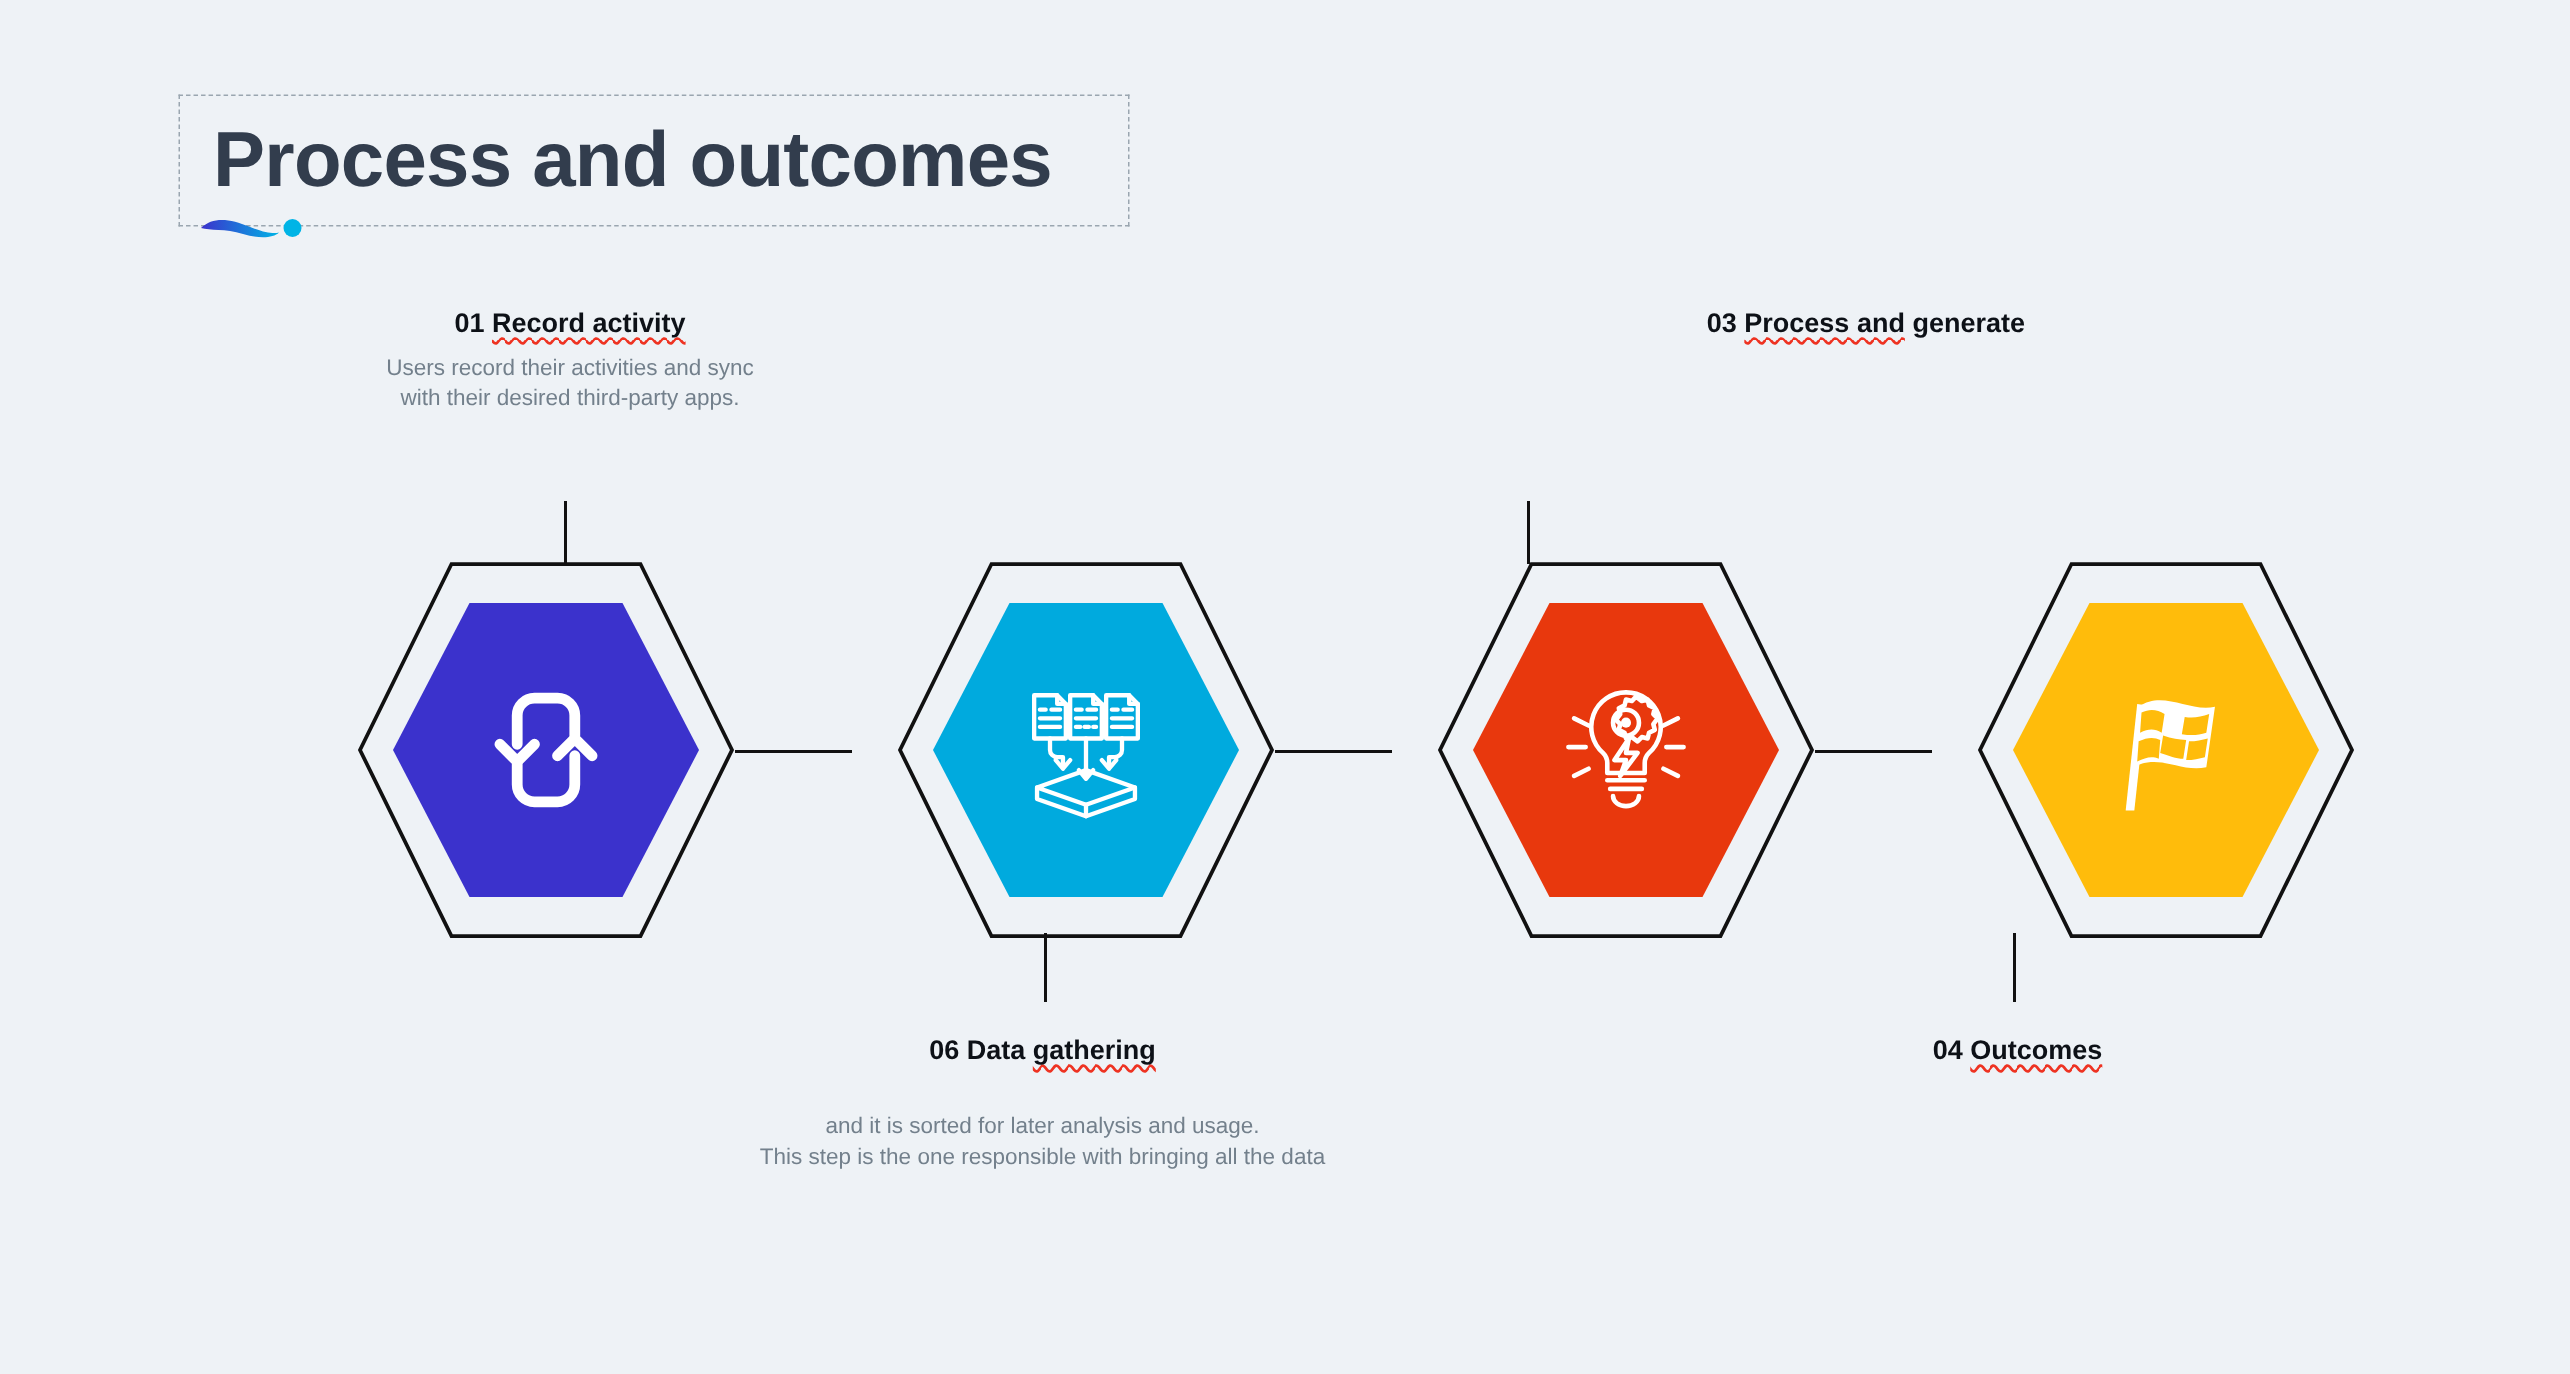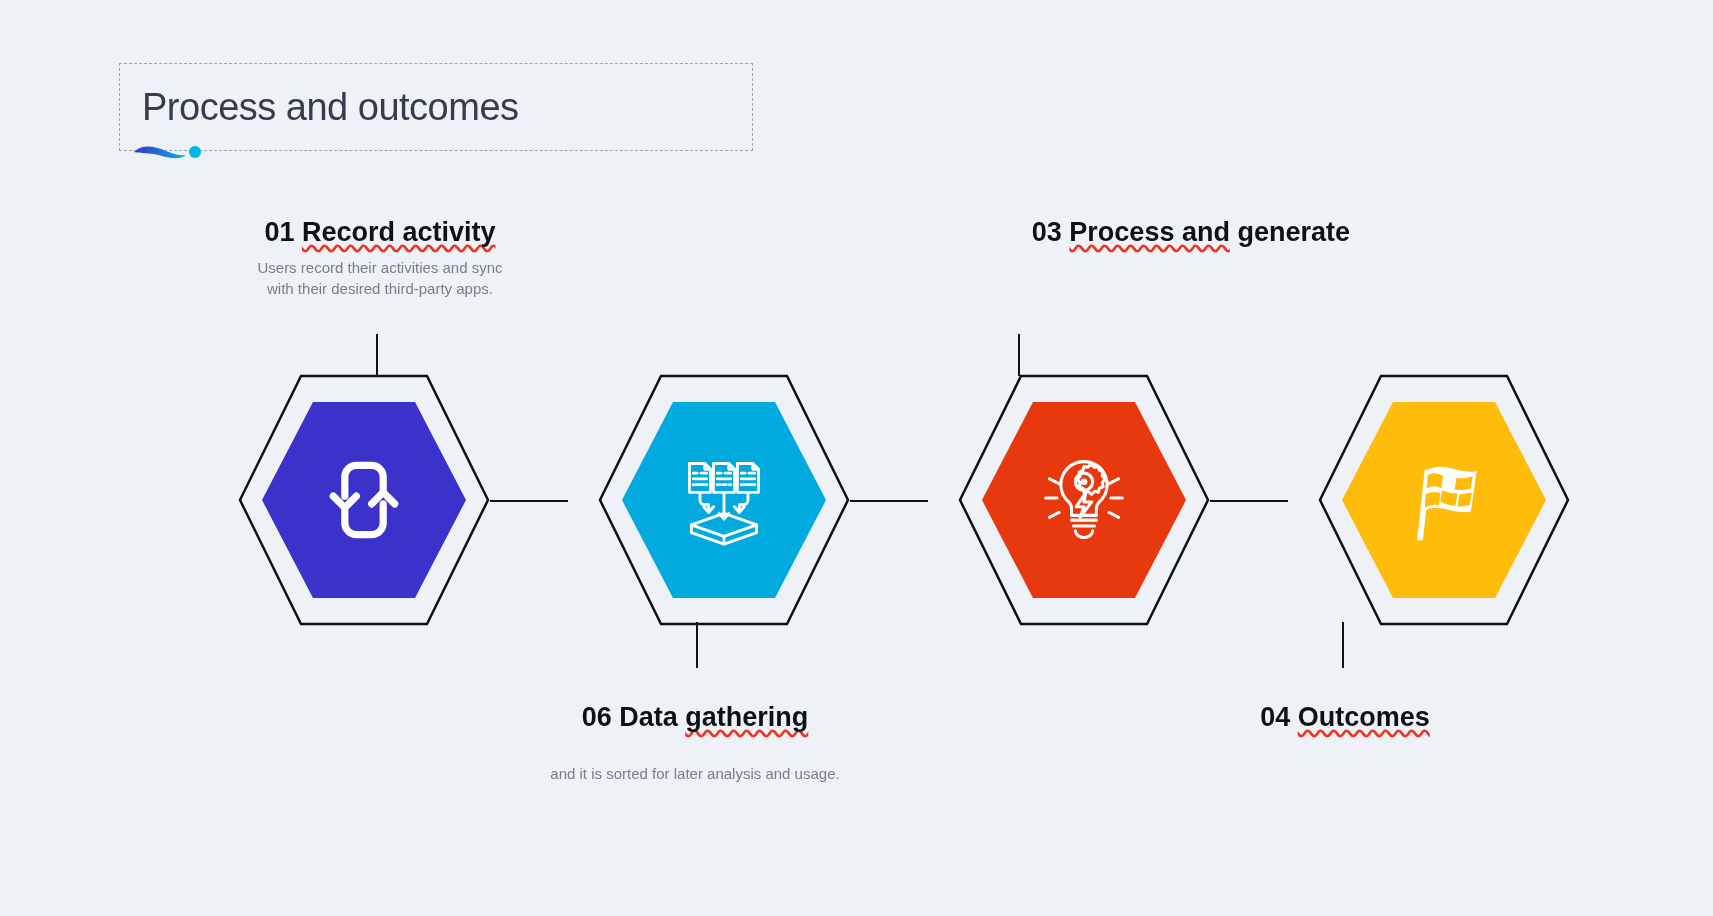--- a/index.html
+++ b/index.html
@@ -22,22 +22,22 @@
     top: 63px;
     width: 634px;
     height: 88px;
     box-sizing: border-box;
     border: 1px dashed #9aa6b0;
     display: flex;
     align-items: center;
     padding-left: 22px;
   }
   #page-title {
-    font-size: 38px;
-    font-weight: 400;
+    font-size: 52px;
+    font-weight: 700;
     color: #323d4d;
     letter-spacing: -0.5px;
     line-height: 1;
     white-space: nowrap;
   }
   #title-swoosh {
     position: absolute;
     left: 132px;
     top: 143px;
     width: 70px;
@@ -84,24 +84,24 @@
     width: 0;
     border-left: 2px solid #111;
   }
 
   
   .step-text {
     position: absolute;
     text-align: center;
   }
   .step-heading {
-    font-size: 27px;
+    font-size: 18px;
     font-weight: 700;
     color: #0d1117;
-    margin: 12px 0 10px 0;
+    margin: 0 0 10px 0;
     line-height: 1.15;
     white-space: nowrap;
     display: inline-block;
   }
   .step-body {
     font-size: 15px;
     color: #73808c;
     line-height: 1.37;
     margin: 0;
   }
@@ -265,21 +265,21 @@
 
 <div class="step-text" style="left:370px;top:690px;width:650px;">
   <h3 class="step-heading">
     <span>06</span>
     <span>Data</span>
     <span class="sp-red">gathering</span>
   </h3>
   <p class="step-body">
     <br>
     <span>and it is sorted for later analysis and usage.</span><br>
-    <br>
+    <span>This step is the one responsible with bringing all the data</span><br>
   </p>
 </div>
 
 <div class="step-text" style="left:1045px;top:690px;width:600px;">
   <h3 class="step-heading">
     <span>04</span>
     <span class="sp-red">Outcomes</span>
   </h3>
 </div>
 

